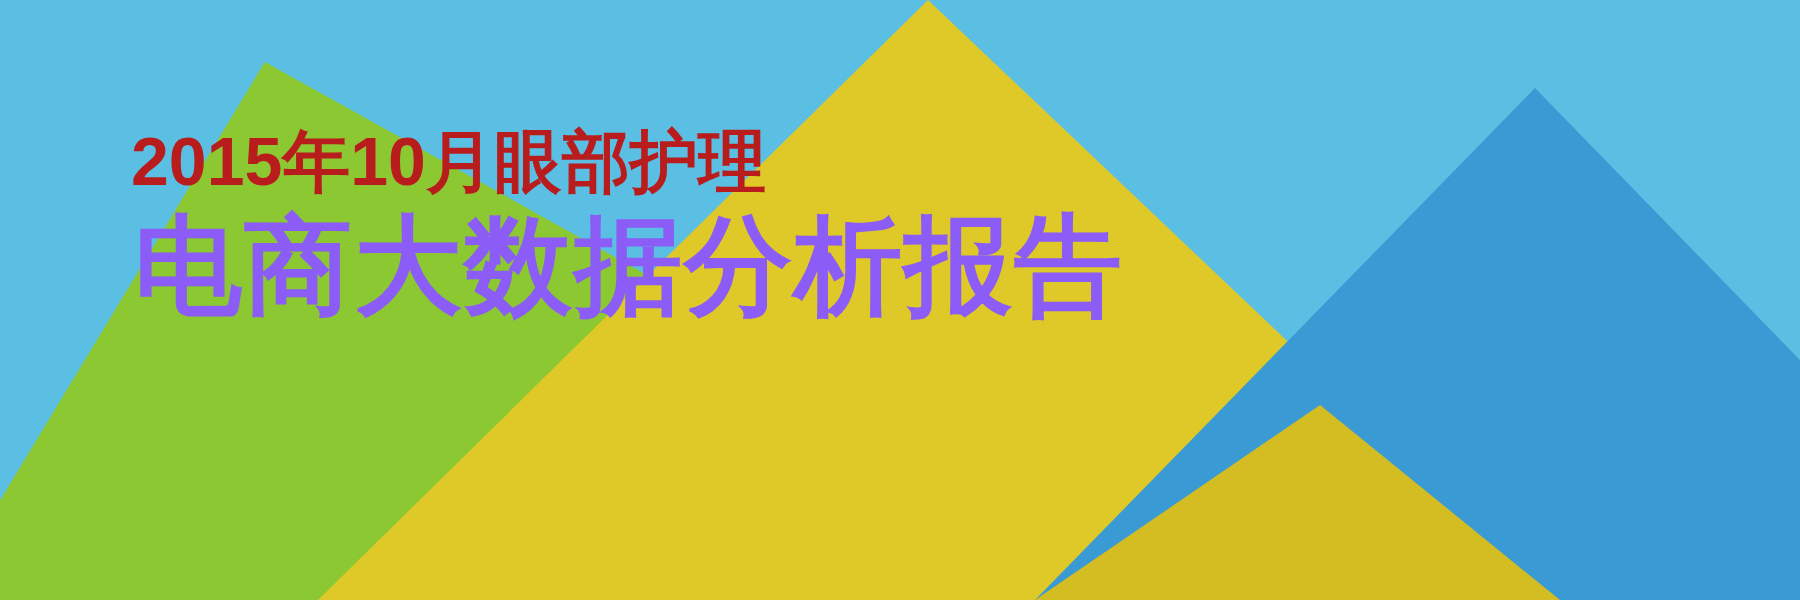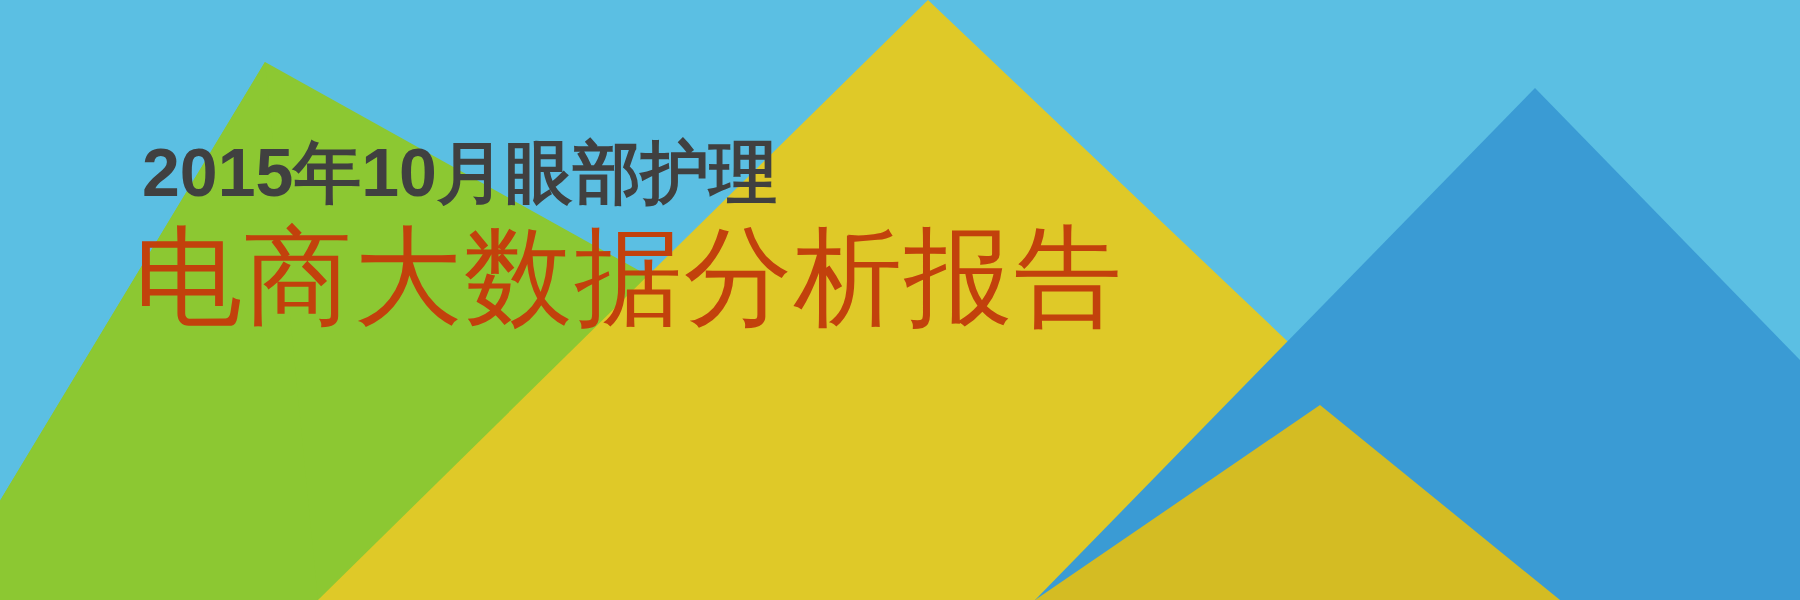--- a/index.html
+++ b/index.html
@@ -21,33 +21,33 @@
     height: 600px;
     display: block;
   }
   #title-block {
     position: absolute;
     left: 130px;
     top: 126px;
     z-index: 5;
   }
   .title-line-1 {
-    color: #404040;
+    color: #b91c1c;
     font-size: 68px;
     font-weight: bold;
     line-height: 1.0;
     letter-spacing: 0px;
     white-space: nowrap;
-    margin: 12px;
+    margin: 1px;
     padding: 0;
   }
   .title-line-2 {
-    color: #c2410c;
+    color: #8b5cf6;
     font-size: 108px;
-    font-weight: normal;
+    font-weight: bold;
     line-height: 1.05;
     letter-spacing: 2px;
     white-space: nowrap;
     margin: 0;
     padding: 0;
     margin-top: 14px;
     margin-left: 4px;
   }
 </style>
 </head>

